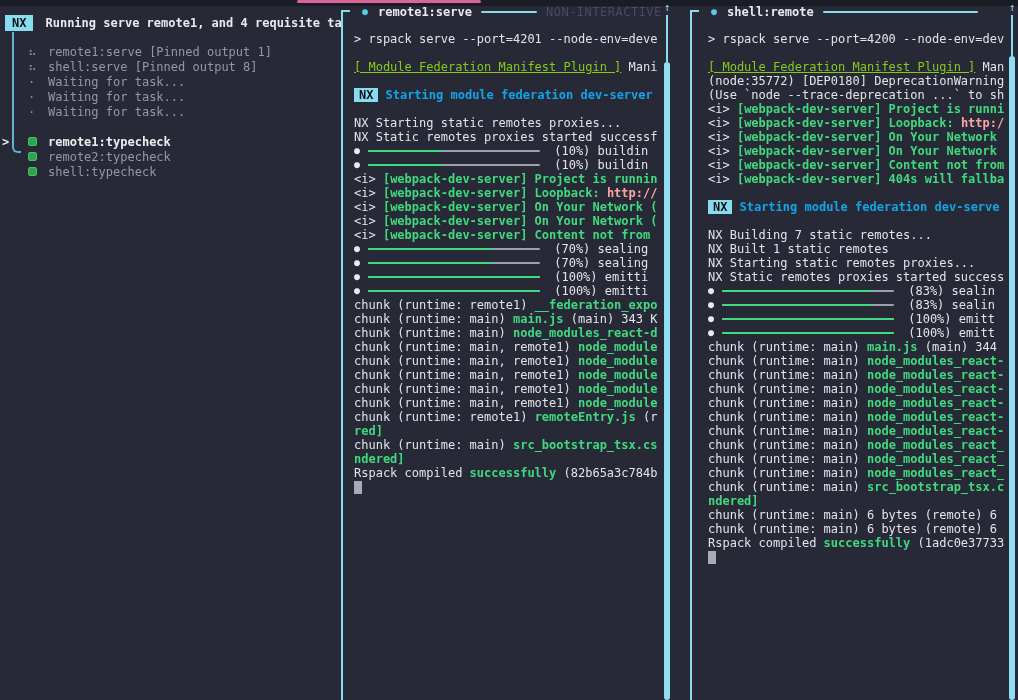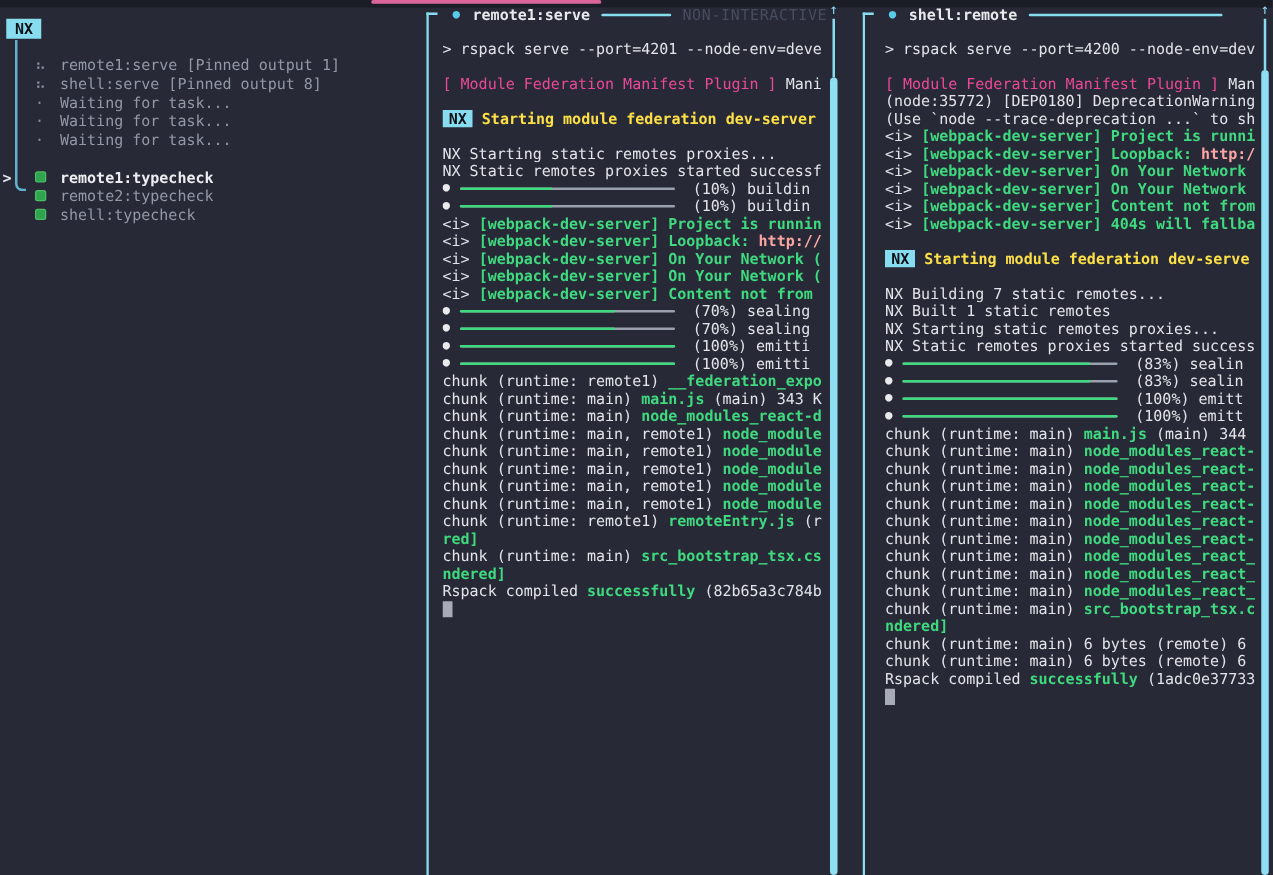--- a/index.html
+++ b/index.html
@@ -42,24 +42,24 @@
   .hrule.short { width:56px; flex:0 0 56px; }
   .hrule.grow { flex:1; margin-right:24px; }
   .mode-label { color:#474c5f; font-weight:normal; letter-spacing:.5px; white-space:pre; }
 
   .pane-body { position:absolute; top:32px; }
   .pane-mid .pane-body { left:13px; right:29px; }
   .pane-right .pane-body { left:18px; right:14px; }
   .tl { height:14px; line-height:14px; white-space:pre; overflow:hidden; display:flex; align-items:center; }
   .s-w { color:#e2e4e9; }
   .s-g { color:#3fd97f; font-weight:bold; }
-  .s-c { color:#ec4899; }
+  .s-c { color:#84cc16;text-decoration:underline; }
   .s-cb { color:#fca5a5; font-weight:bold; }
   .badge-sm { background:#87dcf0; color:#0d1118; font-weight:bold; padding:0 5px; margin-right:7px; height:14px; line-height:14px; display:inline-block; }
-  .badge-txt { color:#fde047; font-weight:bold; }
+  .badge-txt { color:#0ea5e9; font-weight:bold; }
   .bar-bullet { color:#e8eaee; font-size:10px; flex:0 0 14px; }
   .bar { width:172px; height:2px; background:#9aa0ae; border-radius:1px; margin:0 7px 0 0; position:relative; flex:0 0 172px; }
   .bar-fill { position:absolute; left:0; top:0; bottom:0; background:#3fd97f; border-radius:1px; }
   .cursor { display:inline-block; width:8px; height:13px; background:#a7abb5; }
 
   
   .scrollbar { position:absolute; top:2px; bottom:0; width:10px; }
   .pane-mid .scrollbar { left:321px; }
   .pane-right .scrollbar { left:317px; }
   .sb-arrow { position:absolute; top:0; left:0; width:10px; text-align:center; color:#87dcf0; font-size:11px; line-height:12px; }
@@ -73,20 +73,21 @@
 </head>
 <body>
 
 <div class="screen">
   <div class="topstrip"></div>
   <div class="pink-line"></div>
 
   <div class="pane-left">
     <div class="lp-header">
       <span class="nx-badge">NX</span>
+      <span class="lp-title">Running serve remote1, and 4 requisite ta</span>
     </div>
     <div class="lp-bracket"></div>
     <div class="lp-list" id="lp-list">
         <div class="lp-group">
           <div class="lp-row"><span class="lp-sel"></span><span class="lp-ic">⠦</span><span class="lp-label">remote1:serve [Pinned output 1]</span></div>
           <div class="lp-row"><span class="lp-sel"></span><span class="lp-ic">⠦</span><span class="lp-label">shell:serve [Pinned output 8]</span></div>
           <div class="lp-row"><span class="lp-sel"></span><span class="lp-ic">·</span><span class="lp-label">Waiting for task...</span></div>
           <div class="lp-row"><span class="lp-sel"></span><span class="lp-ic">·</span><span class="lp-label">Waiting for task...</span></div>
           <div class="lp-row"><span class="lp-sel"></span><span class="lp-ic">·</span><span class="lp-label">Waiting for task...</span></div>
         </div>

